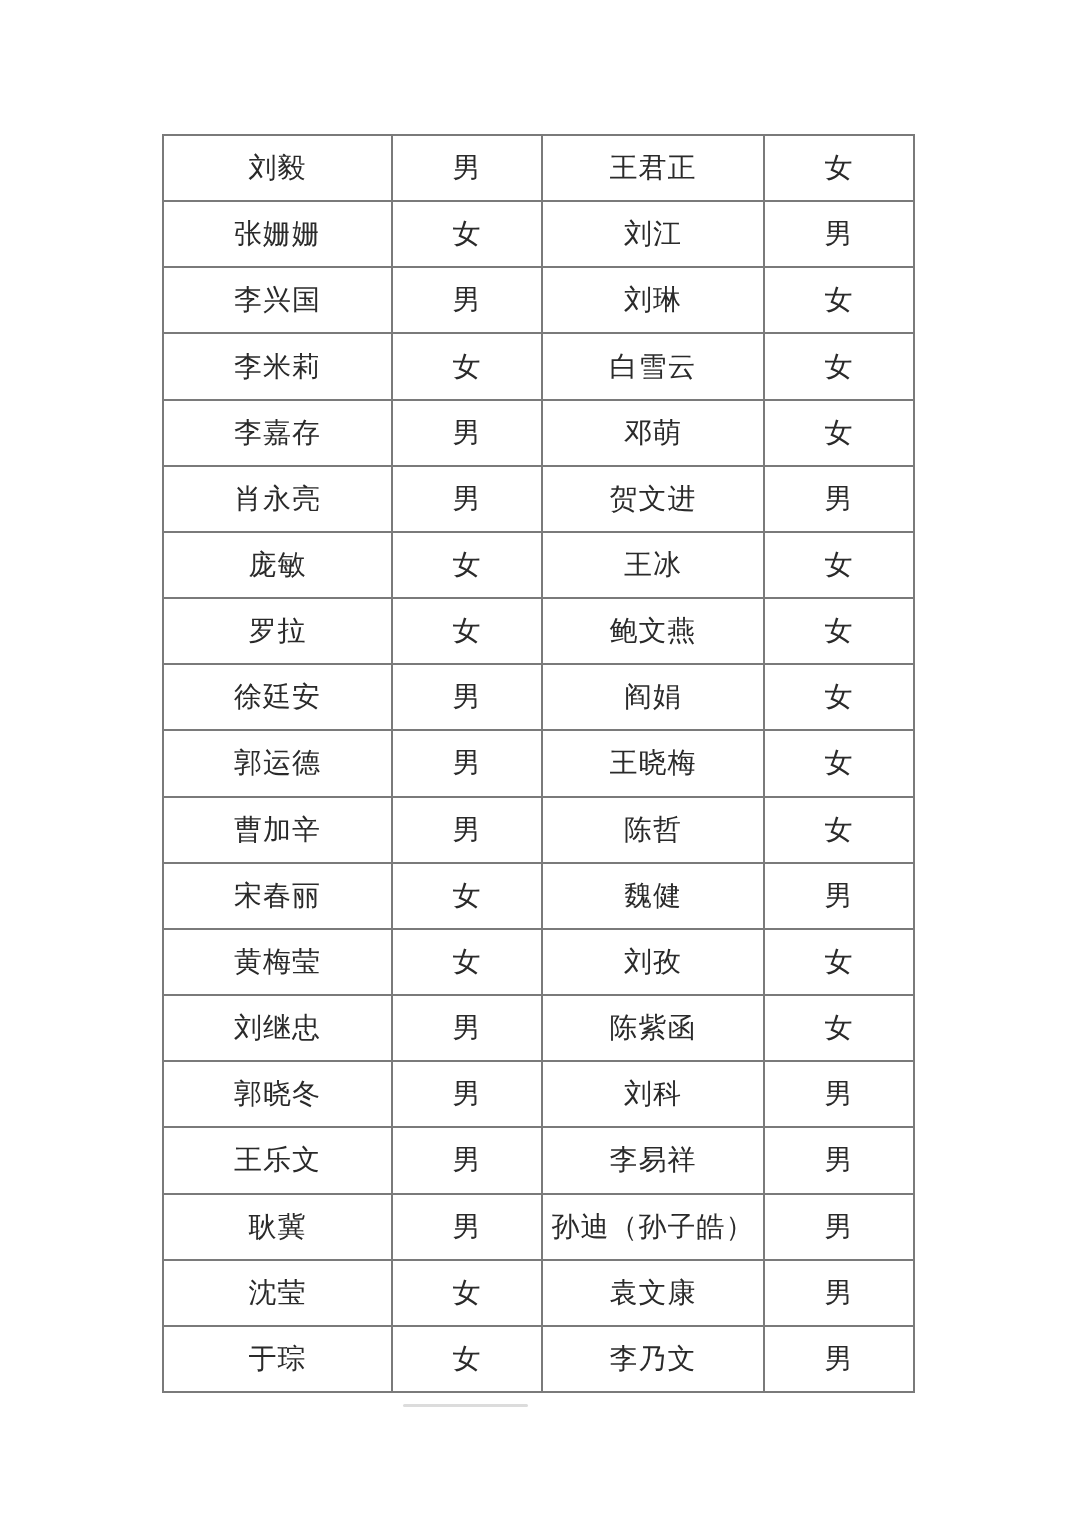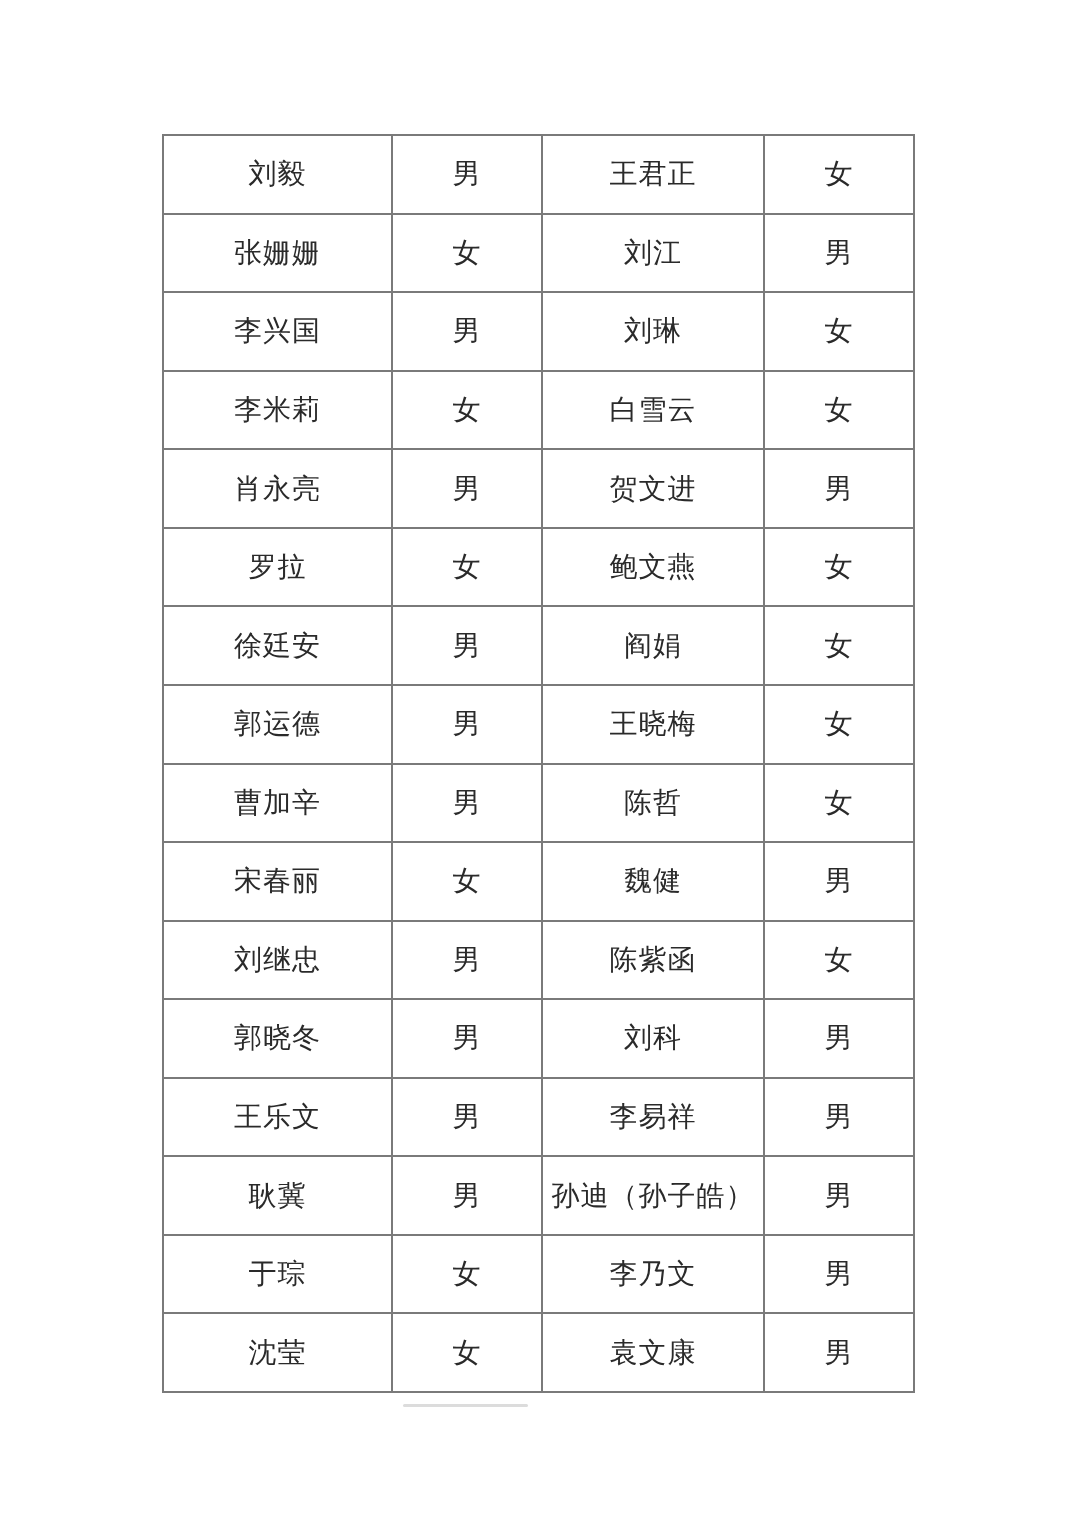--- a/index.html
+++ b/index.html
@@ -77,24 +77,36 @@
       <td>刘琳</td>
       <td>女</td>
     </tr>
         <tr>
       <td>李米莉</td>
       <td>女</td>
       <td>白雪云</td>
       <td>女</td>
     </tr>
         <tr>
+      <td>李嘉存</td>
+      <td>男</td>
+      <td>邓萌</td>
+      <td>女</td>
+    </tr>
+        <tr>
       <td>肖永亮</td>
       <td>男</td>
       <td>贺文进</td>
       <td>男</td>
+    </tr>
+        <tr>
+      <td>庞敏</td>
+      <td>女</td>
+      <td>王冰</td>
+      <td>女</td>
     </tr>
         <tr>
       <td>罗拉</td>
       <td>女</td>
       <td>鲍文燕</td>
       <td>女</td>
     </tr>
         <tr>
       <td>徐廷安</td>
       <td>男</td>
@@ -113,20 +125,26 @@
       <td>陈哲</td>
       <td>女</td>
     </tr>
         <tr>
       <td>宋春丽</td>
       <td>女</td>
       <td>魏健</td>
       <td>男</td>
     </tr>
         <tr>
+      <td>黄梅莹</td>
+      <td>女</td>
+      <td>刘孜</td>
+      <td>女</td>
+    </tr>
+        <tr>
       <td>刘继忠</td>
       <td>男</td>
       <td>陈紫函</td>
       <td>女</td>
     </tr>
         <tr>
       <td>郭晓冬</td>
       <td>男</td>
       <td>刘科</td>
       <td>男</td>
@@ -137,29 +155,29 @@
       <td>李易祥</td>
       <td>男</td>
     </tr>
         <tr>
       <td>耿冀</td>
       <td>男</td>
       <td>孙迪（孙子皓）</td>
       <td>男</td>
     </tr>
         <tr>
+      <td>沈莹</td>
+      <td>女</td>
+      <td>袁文康</td>
+      <td>男</td>
+    </tr>
+        <tr>
       <td>于琮</td>
       <td>女</td>
       <td>李乃文</td>
-      <td>男</td>
-    </tr>
-        <tr>
-      <td>沈莹</td>
-      <td>女</td>
-      <td>袁文康</td>
       <td>男</td>
     </tr>
       </tbody>
   </table>
 
   <div class="artifact-line"></div>
 
 </div>
 
 </body></html>

